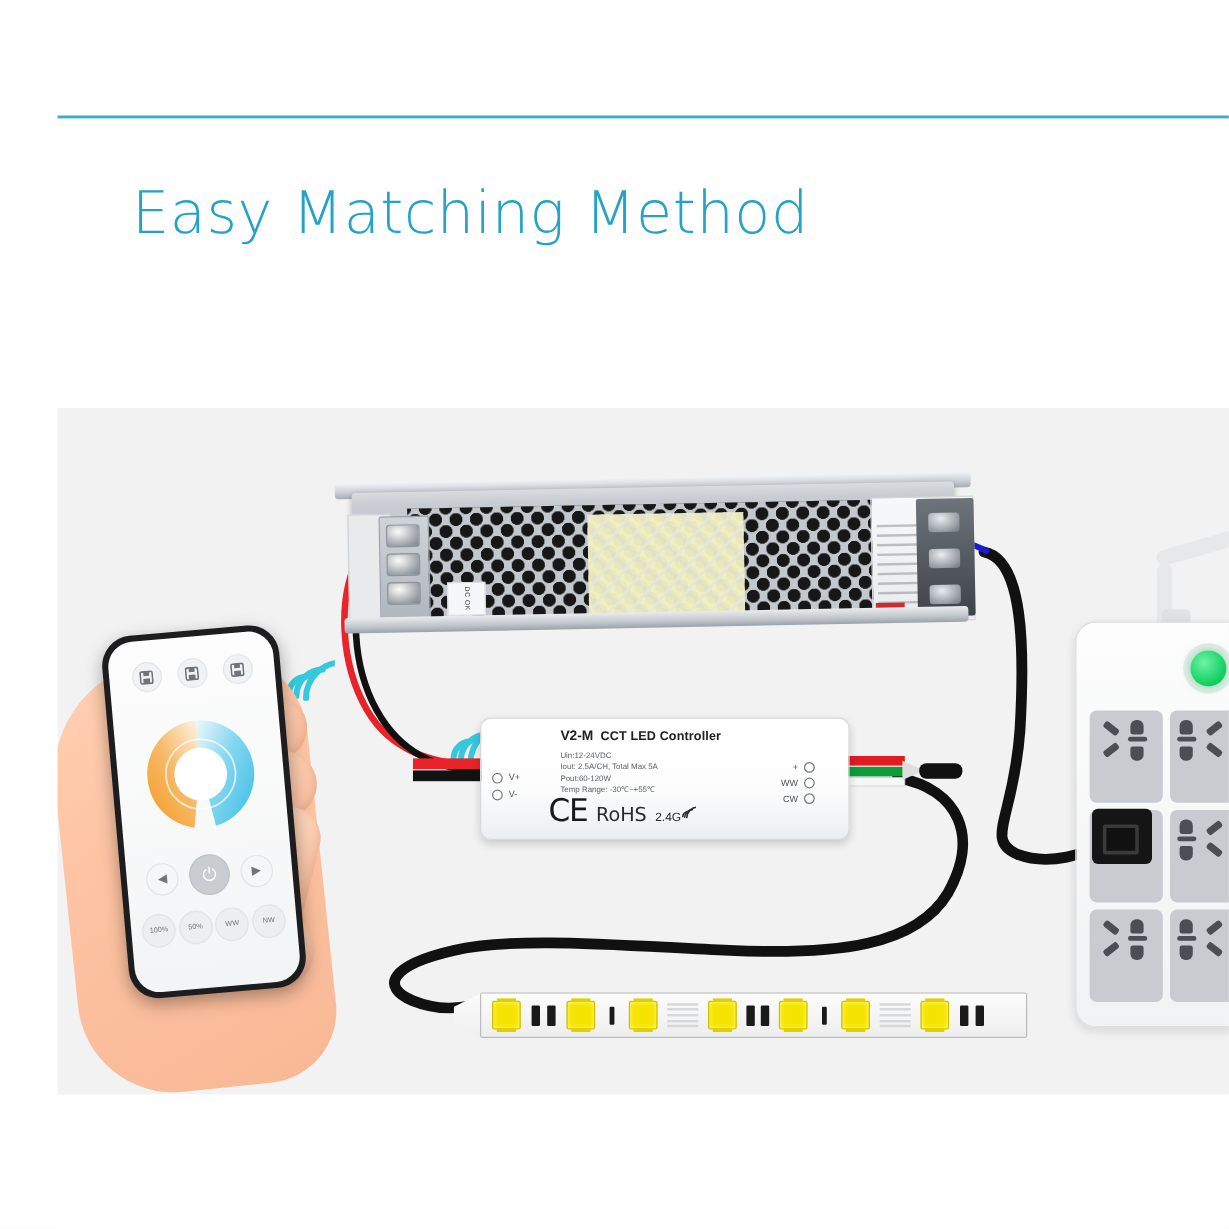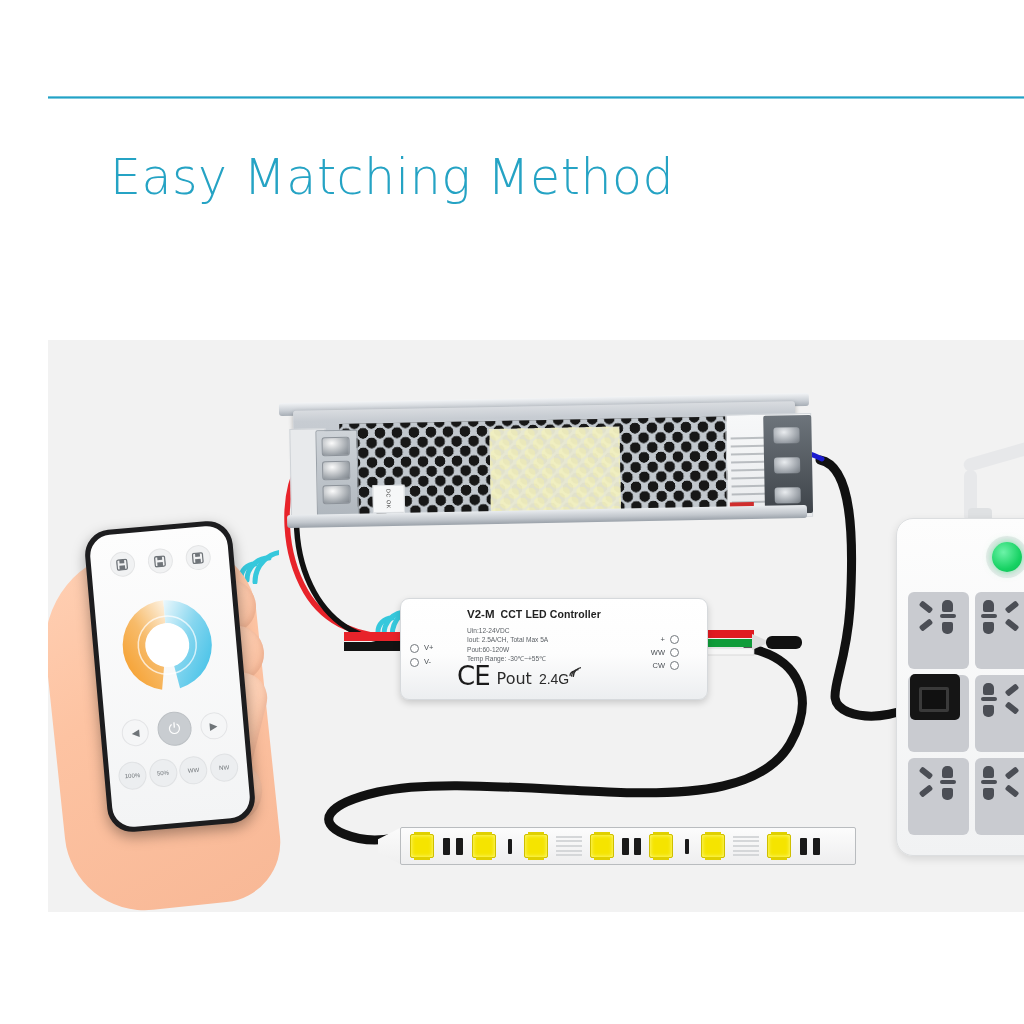--- a/index.html
+++ b/index.html
@@ -94,21 +94,21 @@
   .term-left{position:absolute;left:9px;top:42px;font-size:7.5px;color:#4a4f54;line-height:14px;}
   .term-left .row{display:flex;align-items:center;gap:5px;}
   .term-right{position:absolute;right:28px;top:34px;font-size:7.5px;color:#4a4f54;line-height:13px;text-align:right;}
   .term-right .row{display:flex;align-items:center;justify-content:flex-end;gap:5px;}
   .port{width:7px;height:7px;border:1.1px solid #72777c;border-radius:50%;background:#fff;flex:0 0 auto;}
   .ctrl-certs{position:absolute;left:56px;top:64px;display:flex;align-items:flex-end;gap:7px;}
   .ce-big{font-size:26px;line-height:26px;color:#1a1a1a;font-weight:400;
     font-family:"DejaVu Sans",sans-serif;letter-spacing:-1px;}
   .rohs{font-size:16px;color:#2a2a2a;font-weight:400;padding-bottom:1px;
     font-family:"DejaVu Sans",sans-serif;}
-  .g24{font-size:14px;color:#2a2a2a;padding-bottom:2px;position:relative;}
+  .g24{font-size:10px;color:#2a2a2a;padding-bottom:2px;position:relative;}
   .g24 .wifi-s{position:absolute;right:-12px;top:-5px;}
 
   
   .rf{position:absolute;}
 
   
   .hand-wrap{position:absolute;left:0;top:180px;width:260px;height:392px;}
   .palm{position:absolute;left:6px;top:28px;width:214px;height:360px;
     background:linear-gradient(155deg,#ffd0b4 0%,#fdc3a2 40%,#f8b896 100%);
     border-radius:96px 72px 60px 80px;transform:rotate(-6deg);}
@@ -294,21 +294,21 @@
             <span>WW</span>
             <span class="port"></span>
           </div>
           <div class="row">
             <span>CW</span>
             <span class="port"></span>
           </div>
         </div>
         <div class="ctrl-certs">
           <span class="ce-big">CE</span>
-          <span class="rohs">Pout</span>
+          <span class="rohs">RoHS</span>
           <span class="g24">
             <span>2.4G</span>
             <svg class="wifi-s" width="12" height="11" viewBox="0 0 12 11">
               <g fill="none" stroke="#2a2a2a" stroke-width="1.3" stroke-linecap="round">
                 <path d="M1,9.5 A4,4 0 0 1 5,5.5"></path>
                 <path d="M2.6,10 A6.5,6.5 0 0 1 9,3.7"></path>
                 <path d="M4.3,10.5 A9,9 0 0 1 13,1.6"></path>
               </g>
             </svg>
           </span>

